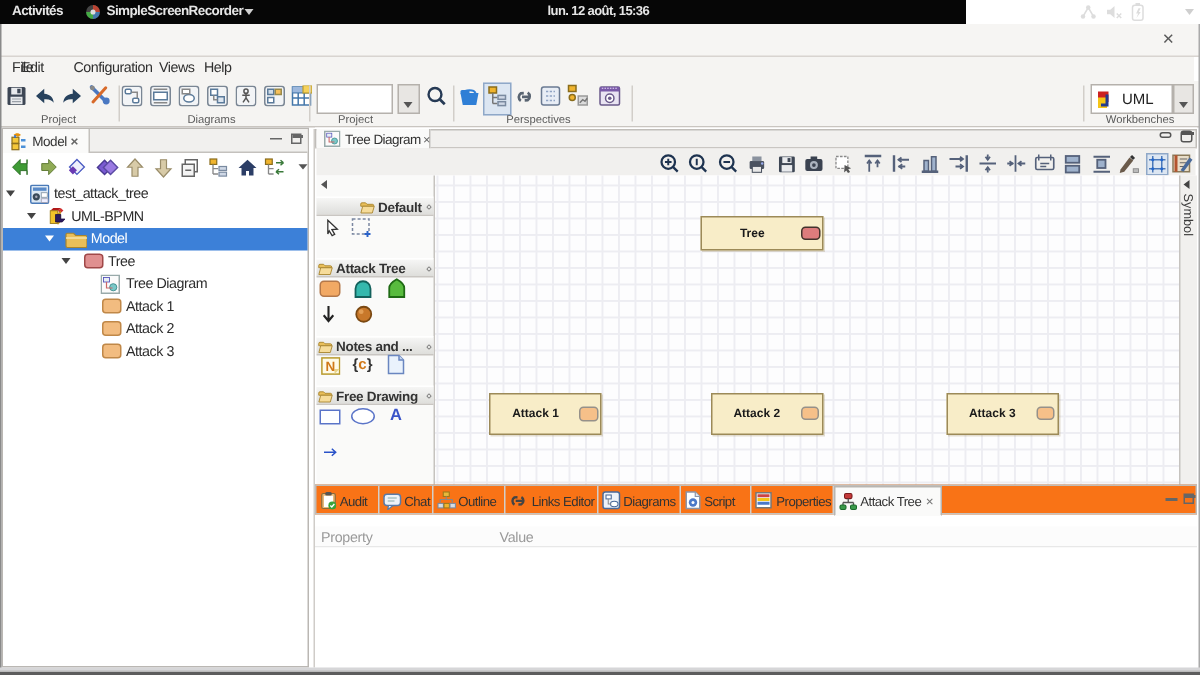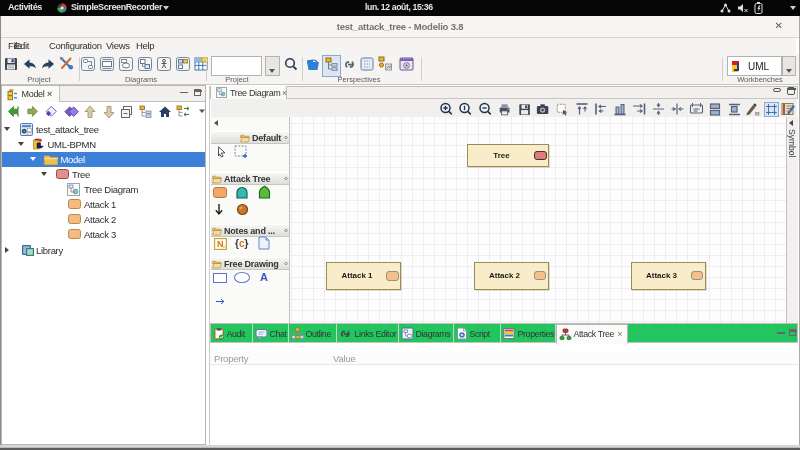--- a/index.html
+++ b/index.html
@@ -1,19 +1,19 @@
 <!DOCTYPE html>
 <html><head><meta charset="utf-8">
 <style>
   *{margin:0;padding:0;box-sizing:border-box;}
   html,body{width:800px;height:450px;overflow:hidden;font-family:"Liberation Sans",sans-serif;background:#fff;-webkit-font-smoothing:antialiased;}
   .abs{position:absolute;}
   body{position:relative;}
   
-  #topbar{left:0;top:0;width:800px;height:16px;background:#060606;color:#e6e6e6;font-size:9px;font-weight:bold;letter-spacing:-.4px;}
+  #topbar{left:0;top:0;width:644px;height:16px;background:#060606;color:#e6e6e6;font-size:9px;font-weight:bold;letter-spacing:-.4px;}
   #topbar .it{position:absolute;top:2px;}
   .tri-d{display:inline-block;width:0;height:0;border-left:3px solid transparent;border-right:3px solid transparent;border-top:4px solid #cfcfcf;vertical-align:middle;}
   
   #titlebar{left:0;top:16px;width:800px;height:22px;background:#f6f5f3;border-bottom:1px solid #d8d4d0;}
   #titlebar .t{position:absolute;left:0;right:0;top:5px;text-align:center;font-size:9.5px;font-weight:bold;color:#777470;letter-spacing:-.2px;}
   #titlebar .x{position:absolute;right:17px;top:4px;color:#5a5a5a;font-size:10px;font-weight:normal;}
   
   #menubar{left:0;top:38px;width:796px;height:16px;background:#f5f4f2;font-size:9.5px;color:#2f2f2f;letter-spacing:-.3px;}
   #menubar span{position:absolute;top:2px;}
   
@@ -65,21 +65,20 @@
     </svg>
   <svg class="it" style="left:754px;top:2px;" width="9" height="12">
       <rect x="1" y="1.5" width="7" height="10" rx="1.5" fill="none" stroke="#ddd" stroke-width="1"></rect>
       <rect x="3" y="0" width="3" height="1.5" fill="#ddd"></rect>
       <path d="M5 3.5L3.4 7h1.4L3.6 10l2.9-4H5.2L6.4 3.5Z" fill="#ddd"></path>
     </svg>
   <span class="it" style="left:768px;font-size:10px;margin-left:32px;">100 %</span>
   <span class="tri-d it" style="left:790px;top:6px;"></span>
 </div>
 <div class="abs" id="titlebar">
-  <div class="t">test_attack_tree - Modelio 3.8</div>
   <div class="x">✕</div>
 </div>
 <div class="abs" id="menubar">
   <span style="left:8px;">File</span>
   <span style="left:14px;">Edit</span>
   <span style="left:49px;">Configuration</span>
   <span style="left:106px;">Views</span>
   <span style="left:136px;">Help</span>
 </div>
 <div class="abs" id="toolbar">
@@ -304,30 +303,20 @@
     <span style="position:absolute;left:65.5px;top:2px;width:13px;height:10px;background:#f2bc80;border:1.2px solid #c08848;border-radius:2.5px;"></span>
     <span style="position:absolute;left:82px;">Attack 1</span>
   </div>
   <div class="treerow" style="left:0;top:126px;width:203px;">
     <span style="position:absolute;left:65.5px;top:2px;width:13px;height:10px;background:#f2bc80;border:1.2px solid #c08848;border-radius:2.5px;"></span>
     <span style="position:absolute;left:82px;">Attack 2</span>
   </div>
   <div class="treerow" style="left:0;top:141px;width:203px;">
     <span style="position:absolute;left:65.5px;top:2px;width:13px;height:10px;background:#f2bc80;border:1.2px solid #c08848;border-radius:2.5px;"></span>
     <span style="position:absolute;left:82px;">Attack 3</span>
-  </div>
-  <div class="treerow" style="left:0;top:157px;width:203px;">
-    <span style="position:absolute;left:3px;top:4px;border-left:4px solid #444;border-top:3.5px solid transparent;border-bottom:3.5px solid transparent;width:0;height:0;"></span>
-    <svg style="position:absolute;left:19px;top:0px;" width="14" height="14">
-        <rect x="1" y="2" width="9" height="10" rx="1" fill="#3a6aaa"></rect>
-        <rect x="2.2" y="3.2" width="6.6" height="7.6" fill="#9ab8d8"></rect>
-        <rect x="5" y="5" width="8" height="8" fill="#2a8a6a"></rect>
-        <rect x="6.2" y="6.2" width="5.6" height="5.6" fill="#a8d8c8"></rect>
-      </svg>
-    <span style="position:absolute;left:34px;">Library</span>
   </div>
 </div>
 <div class="abs" id="rzone">
 
   <div class="abs" style="left:0;top:1px;width:588px;height:12px;background:#f1f0ee;border:1px solid #c0bdb9;border-bottom:none;"></div>
   <div class="abs" style="left:0;top:13px;width:588px;height:1px;background:#c9c6c2;"></div>
   <div class="abs" style="left:1px;top:1px;width:76px;height:13px;background:#fafaf9;border-right:1px solid #c0bdb9;"></div>
   <svg class="abs" style="left:6px;top:2px;" width="11" height="11">
       <rect x=".5" y=".5" width="10" height="10" fill="#fbfbfb" stroke="#9aa"></rect>
       <rect x="1.8" y="1.8" width="3.4" height="2.6" fill="#e8eef4" stroke="#55b" stroke-width=".5"></rect>
@@ -517,21 +506,21 @@
       <span class="chip" style="background:#f6c089;border-color:#96918a;left:59px;top:8px;"></span>
     </div>
   </div>
 
   <div class="abs" style="left:576px;top:32px;width:12px;height:208px;background:#f1f0ee;border-left:1px solid #c6c3bf;">
     <div style="position:absolute;left:2px;top:3px;width:0;height:0;border-right:4px solid #444;border-top:3px solid transparent;border-bottom:3px solid transparent;"></div>
     <div style="position:absolute;left:0px;top:12px;font-size:8.5px;color:#3a3a3a;writing-mode:vertical-rl;letter-spacing:0;">Symbol</div>
   </div>
   <div class="abs" style="left:0;top:240px;width:588px;height:6px;background:#f1f0ee;"></div>
 
-  <div class="abs" id="btabs" style="left:0;top:238px;width:588px;height:20px;background:#22c55e;border:1px solid #c0bdb9;border-bottom:1px solid #c6c3bf;">
+  <div class="abs" id="btabs" style="left:0;top:238px;width:588px;height:20px;background:#f97316;border:1px solid #c0bdb9;border-bottom:1px solid #c6c3bf;">
     <div class="btab" style="left:0px;width:42px;">
         <svg width="12" height="13">
           <rect x="1.5" y="2" width="9" height="10" rx="1" fill="#e8b87a" stroke="#8a6a3a" stroke-width=".8"></rect>
           <rect x="3" y="3.5" width="6" height="7.5" fill="#fff"></rect>
           <rect x="3.8" y="1" width="4.4" height="2.4" rx="1" fill="#555"></rect>
           <circle cx="8.5" cy="10" r="2.6" fill="#3aa33a"></circle>
           <path d="M7.2 10l1 1 1.7-2" stroke="#fff" fill="none" stroke-width=".9"></path>
         </svg>
         <span>Audit</span>
       </div>

